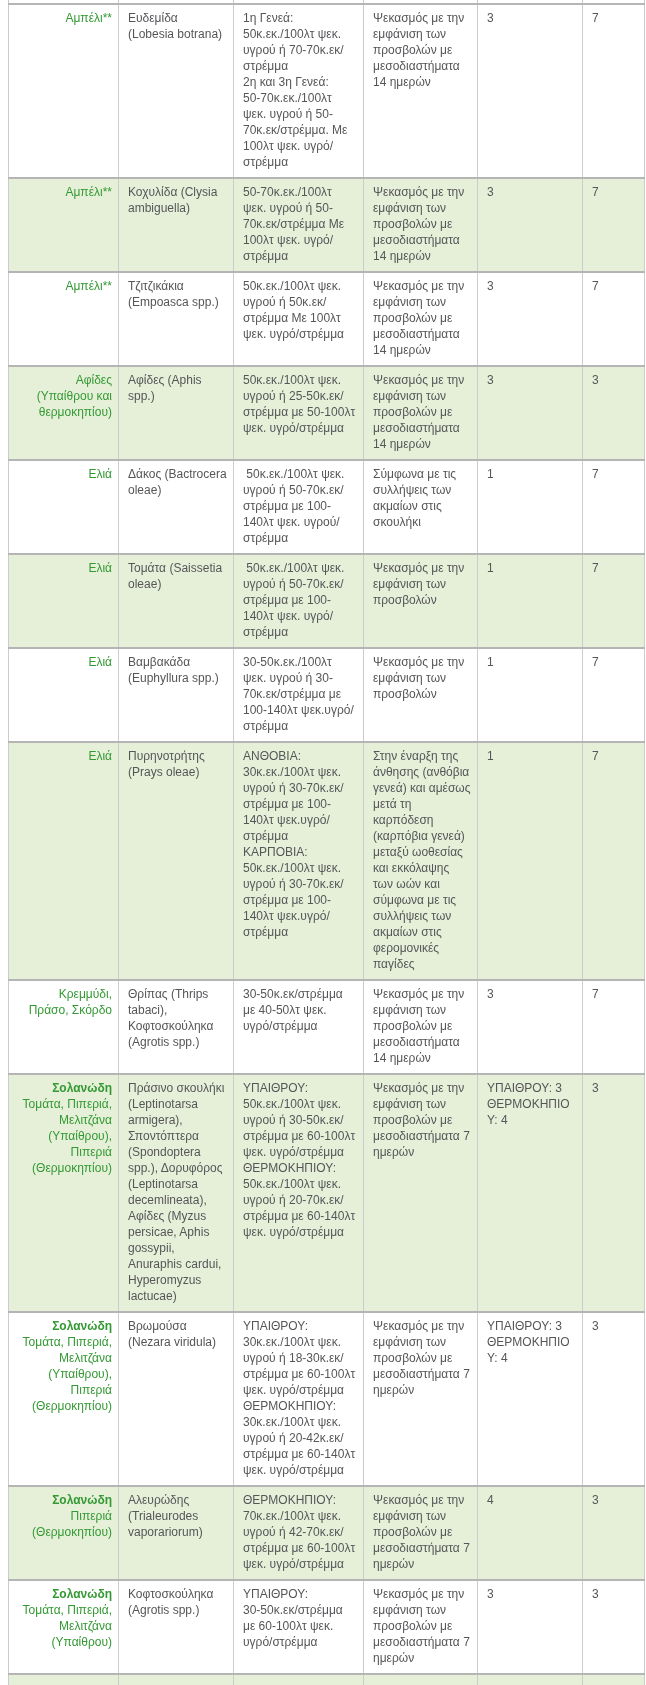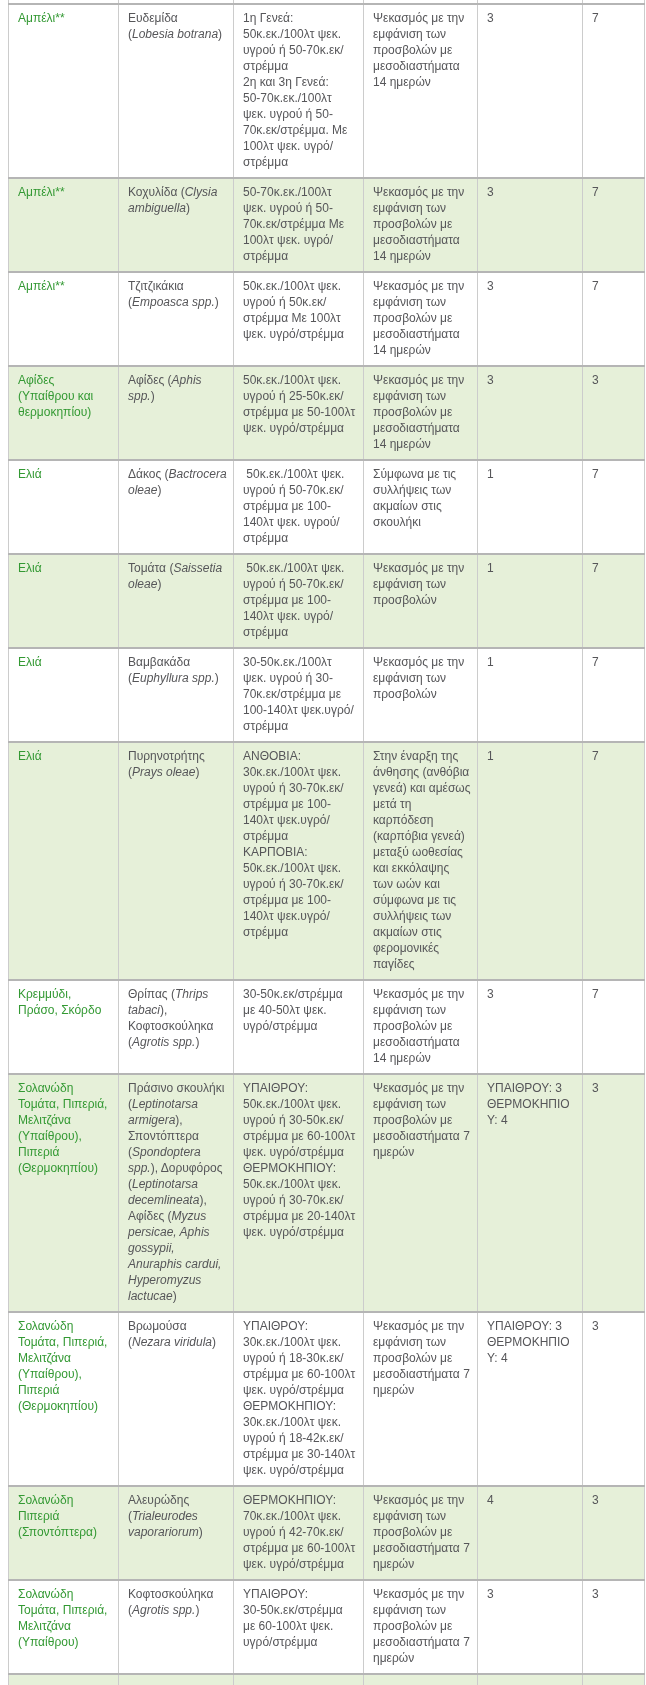--- a/index.html
+++ b/index.html
@@ -14,23 +14,23 @@
     vertical-align:top;
     padding:5px 6px 7px 9px;
     border-left:1px solid var(--border-v,#cccccc);
     border-top:2px solid var(--border-h,#b5b5b5);
     word-wrap:break-word;
   }
   td:last-child{border-right:1px solid var(--border-v,#cccccc);}
   tr.row-green td{background:var(--green-bg,#e6f0d9);}
   tr.row-white td{background:#ffffff;}
   tr.sliver-top td{border-top:none;padding:0;height:3px;}
-  td.col-crop{color:var(--crop-text,#339933);}
-  .it{font-style:italic;margin-top:11px;}
-  .bd{font-weight:normal;margin-top:44px;}
+  td.col-crop{color:var(--crop-text,#339933);text-align:right;}
+  .it{margin-top:11px;}
+  .bd{font-weight:bold;margin-top:44px;}
 </style>
 </head>
 <body>
 
 <div class="page">
   <table class="pesticide-table">
     <colgroup>
       <col style="width:110px">
       <col style="width:115px">
       <col style="width:130px">
@@ -43,21 +43,21 @@
     <td class="col-crop"></td>
     <td class="col-pest"></td>
     <td class="col-dose"></td>
     <td class="col-app"></td>
     <td class="col-max"></td>
     <td class="col-phi"></td>
   </tr>
         <tr class="row-white">
     <td class="col-crop"><span>Αμπέλι**</span></td>
     <td class="col-pest"><span>Ευδεμίδα (</span><span class="it">Lobesia botrana</span><span>)</span></td>
-    <td class="col-dose"><span>1η Γενεά:</span><br><span>50κ.εκ./100λτ ψεκ. υγρού ή 50-70κ.εκ/στρέμμα</span><br><span>2η και 3η Γενεά:</span><br><span>50-70κ.εκ./100λτ ψεκ. υγρού ή 50-70κ.εκ/στρέμμα. Με 100λτ ψεκ. υγρό/στρέμμα</span></td>
+    <td class="col-dose"><span>1η Γενεά:</span><br><span>50κ.εκ./100λτ ψεκ. υγρού ή 70-70κ.εκ/στρέμμα</span><br><span>2η και 3η Γενεά:</span><br><span>50-70κ.εκ./100λτ ψεκ. υγρού ή 50-70κ.εκ/στρέμμα. Με 100λτ ψεκ. υγρό/στρέμμα</span></td>
     <td class="col-app"><span>Ψεκασμός με την εμφάνιση των προσβολών με μεσοδιαστήματα 14 ημερών</span></td>
     <td class="col-max"><span>3</span></td>
     <td class="col-phi"><span>7</span></td>
   </tr>
         <tr class="row-green">
     <td class="col-crop"><span>Αμπέλι**</span></td>
     <td class="col-pest"><span>Κοχυλίδα (</span><span class="it">Clysia ambiguella</span><span>)</span></td>
     <td class="col-dose"><span>50-70κ.εκ./100λτ ψεκ. υγρού ή 50-70κ.εκ/στρέμμα Με 100λτ ψεκ. υγρό/στρέμμα</span></td>
     <td class="col-app"><span>Ψεκασμός με την εμφάνιση των προσβολών με μεσοδιαστήματα 14 ημερών</span></td>
     <td class="col-max"><span>3</span></td>
@@ -115,35 +115,35 @@
     <td class="col-crop"><span>Κρεμμύδι, Πράσο, Σκόρδο</span></td>
     <td class="col-pest"><span>Θρίπας (</span><span class="it">Thrips tabaci</span><span>), Κοφτοσκούληκα (</span><span class="it">Agrotis spp.</span><span>)</span></td>
     <td class="col-dose"><span>30-50κ.εκ/στρέμμα με 40-50λτ ψεκ. υγρό/στρέμμα</span></td>
     <td class="col-app"><span>Ψεκασμός με την εμφάνιση των προσβολών με μεσοδιαστήματα 14 ημερών</span></td>
     <td class="col-max"><span>3</span></td>
     <td class="col-phi"><span>7</span></td>
   </tr>
         <tr class="row-green">
     <td class="col-crop"><span class="bd">Σολανώδη</span><br><span>Τομάτα, Πιπεριά, Μελιτζάνα (Υπαίθρου), Πιπεριά (Θερμοκηπίου)</span></td>
     <td class="col-pest"><span>Πράσινο σκουλήκι (</span><span class="it">Leptinotarsa armigera</span><span>), Σποντόπτερα (</span><span class="it">Spondoptera spp.</span><span>), Δορυφόρος (</span><span class="it">Leptinotarsa decemlineata</span><span>), Αφίδες (</span><span class="it">Myzus persicae, Aphis gossypii, Anuraphis cardui, Hyperomyzus lactucae</span><span>)</span></td>
-    <td class="col-dose"><span>ΥΠΑΙΘΡΟΥ:</span><br><span>50κ.εκ./100λτ ψεκ. υγρού ή 30-50κ.εκ/στρέμμα με 60-100λτ ψεκ. υγρό/στρέμμα</span><br><span>ΘΕΡΜΟΚΗΠΙΟΥ:</span><br><span>50κ.εκ./100λτ ψεκ. υγρού ή 30-70κ.εκ/στρέμμα με 20-140λτ ψεκ. υγρό/στρέμμα</span></td>
+    <td class="col-dose"><span>ΥΠΑΙΘΡΟΥ:</span><br><span>50κ.εκ./100λτ ψεκ. υγρού ή 30-50κ.εκ/στρέμμα με 60-100λτ ψεκ. υγρό/στρέμμα</span><br><span>ΘΕΡΜΟΚΗΠΙΟΥ:</span><br><span>50κ.εκ./100λτ ψεκ. υγρού ή 20-70κ.εκ/στρέμμα με 60-140λτ ψεκ. υγρό/στρέμμα</span></td>
     <td class="col-app"><span>Ψεκασμός με την εμφάνιση των προσβολών με μεσοδιαστήματα 7 ημερών</span></td>
     <td class="col-max"><span>ΥΠΑΙΘΡΟΥ: 3 ΘΕΡΜΟΚΗΠΙΟΥ: 4</span></td>
     <td class="col-phi"><span>3</span></td>
   </tr>
         <tr class="row-white">
     <td class="col-crop"><span class="bd">Σολανώδη</span><br><span>Τομάτα, Πιπεριά, Μελιτζάνα (Υπαίθρου), Πιπεριά (Θερμοκηπίου)</span></td>
     <td class="col-pest"><span>Βρωμούσα (</span><span class="it">Nezara viridula</span><span>)</span></td>
-    <td class="col-dose"><span>ΥΠΑΙΘΡΟΥ:</span><br><span>30κ.εκ./100λτ ψεκ. υγρού ή 18-30κ.εκ/στρέμμα με 60-100λτ ψεκ. υγρό/στρέμμα</span><br><span>ΘΕΡΜΟΚΗΠΙΟΥ:</span><br><span>30κ.εκ./100λτ ψεκ. υγρού ή 18-42κ.εκ/στρέμμα με 30-140λτ ψεκ. υγρό/στρέμμα</span></td>
+    <td class="col-dose"><span>ΥΠΑΙΘΡΟΥ:</span><br><span>30κ.εκ./100λτ ψεκ. υγρού ή 18-30κ.εκ/στρέμμα με 60-100λτ ψεκ. υγρό/στρέμμα</span><br><span>ΘΕΡΜΟΚΗΠΙΟΥ:</span><br><span>30κ.εκ./100λτ ψεκ. υγρού ή 20-42κ.εκ/στρέμμα με 60-140λτ ψεκ. υγρό/στρέμμα</span></td>
     <td class="col-app"><span>Ψεκασμός με την εμφάνιση των προσβολών με μεσοδιαστήματα 7 ημερών</span></td>
     <td class="col-max"><span>ΥΠΑΙΘΡΟΥ: 3 ΘΕΡΜΟΚΗΠΙΟΥ: 4</span></td>
     <td class="col-phi"><span>3</span></td>
   </tr>
         <tr class="row-green">
-    <td class="col-crop"><span class="bd">Σολανώδη</span><br><span>Πιπεριά (Σποντόπτερα)</span></td>
+    <td class="col-crop"><span class="bd">Σολανώδη</span><br><span>Πιπεριά (Θερμοκηπίου)</span></td>
     <td class="col-pest"><span>Αλευρώδης (</span><span class="it">Trialeurodes vaporariorum</span><span>)</span></td>
     <td class="col-dose"><span>ΘΕΡΜΟΚΗΠΙΟΥ:</span><br><span>70κ.εκ./100λτ ψεκ. υγρού ή 42-70κ.εκ/στρέμμα με 60-100λτ ψεκ. υγρό/στρέμμα</span></td>
     <td class="col-app"><span>Ψεκασμός με την εμφάνιση των προσβολών με μεσοδιαστήματα 7 ημερών</span></td>
     <td class="col-max"><span>4</span></td>
     <td class="col-phi"><span>3</span></td>
   </tr>
         <tr class="row-white">
     <td class="col-crop"><span class="bd">Σολανώδη</span><br><span>Τομάτα, Πιπεριά, Μελιτζάνα (Υπαίθρου)</span></td>
     <td class="col-pest"><span>Κοφτοσκούληκα (</span><span class="it">Agrotis spp.</span><span>)</span></td>
     <td class="col-dose"><span>ΥΠΑΙΘΡΟΥ:</span><br><span>30-50κ.εκ/στρέμμα με 60-100λτ ψεκ. υγρό/στρέμμα</span></td>

